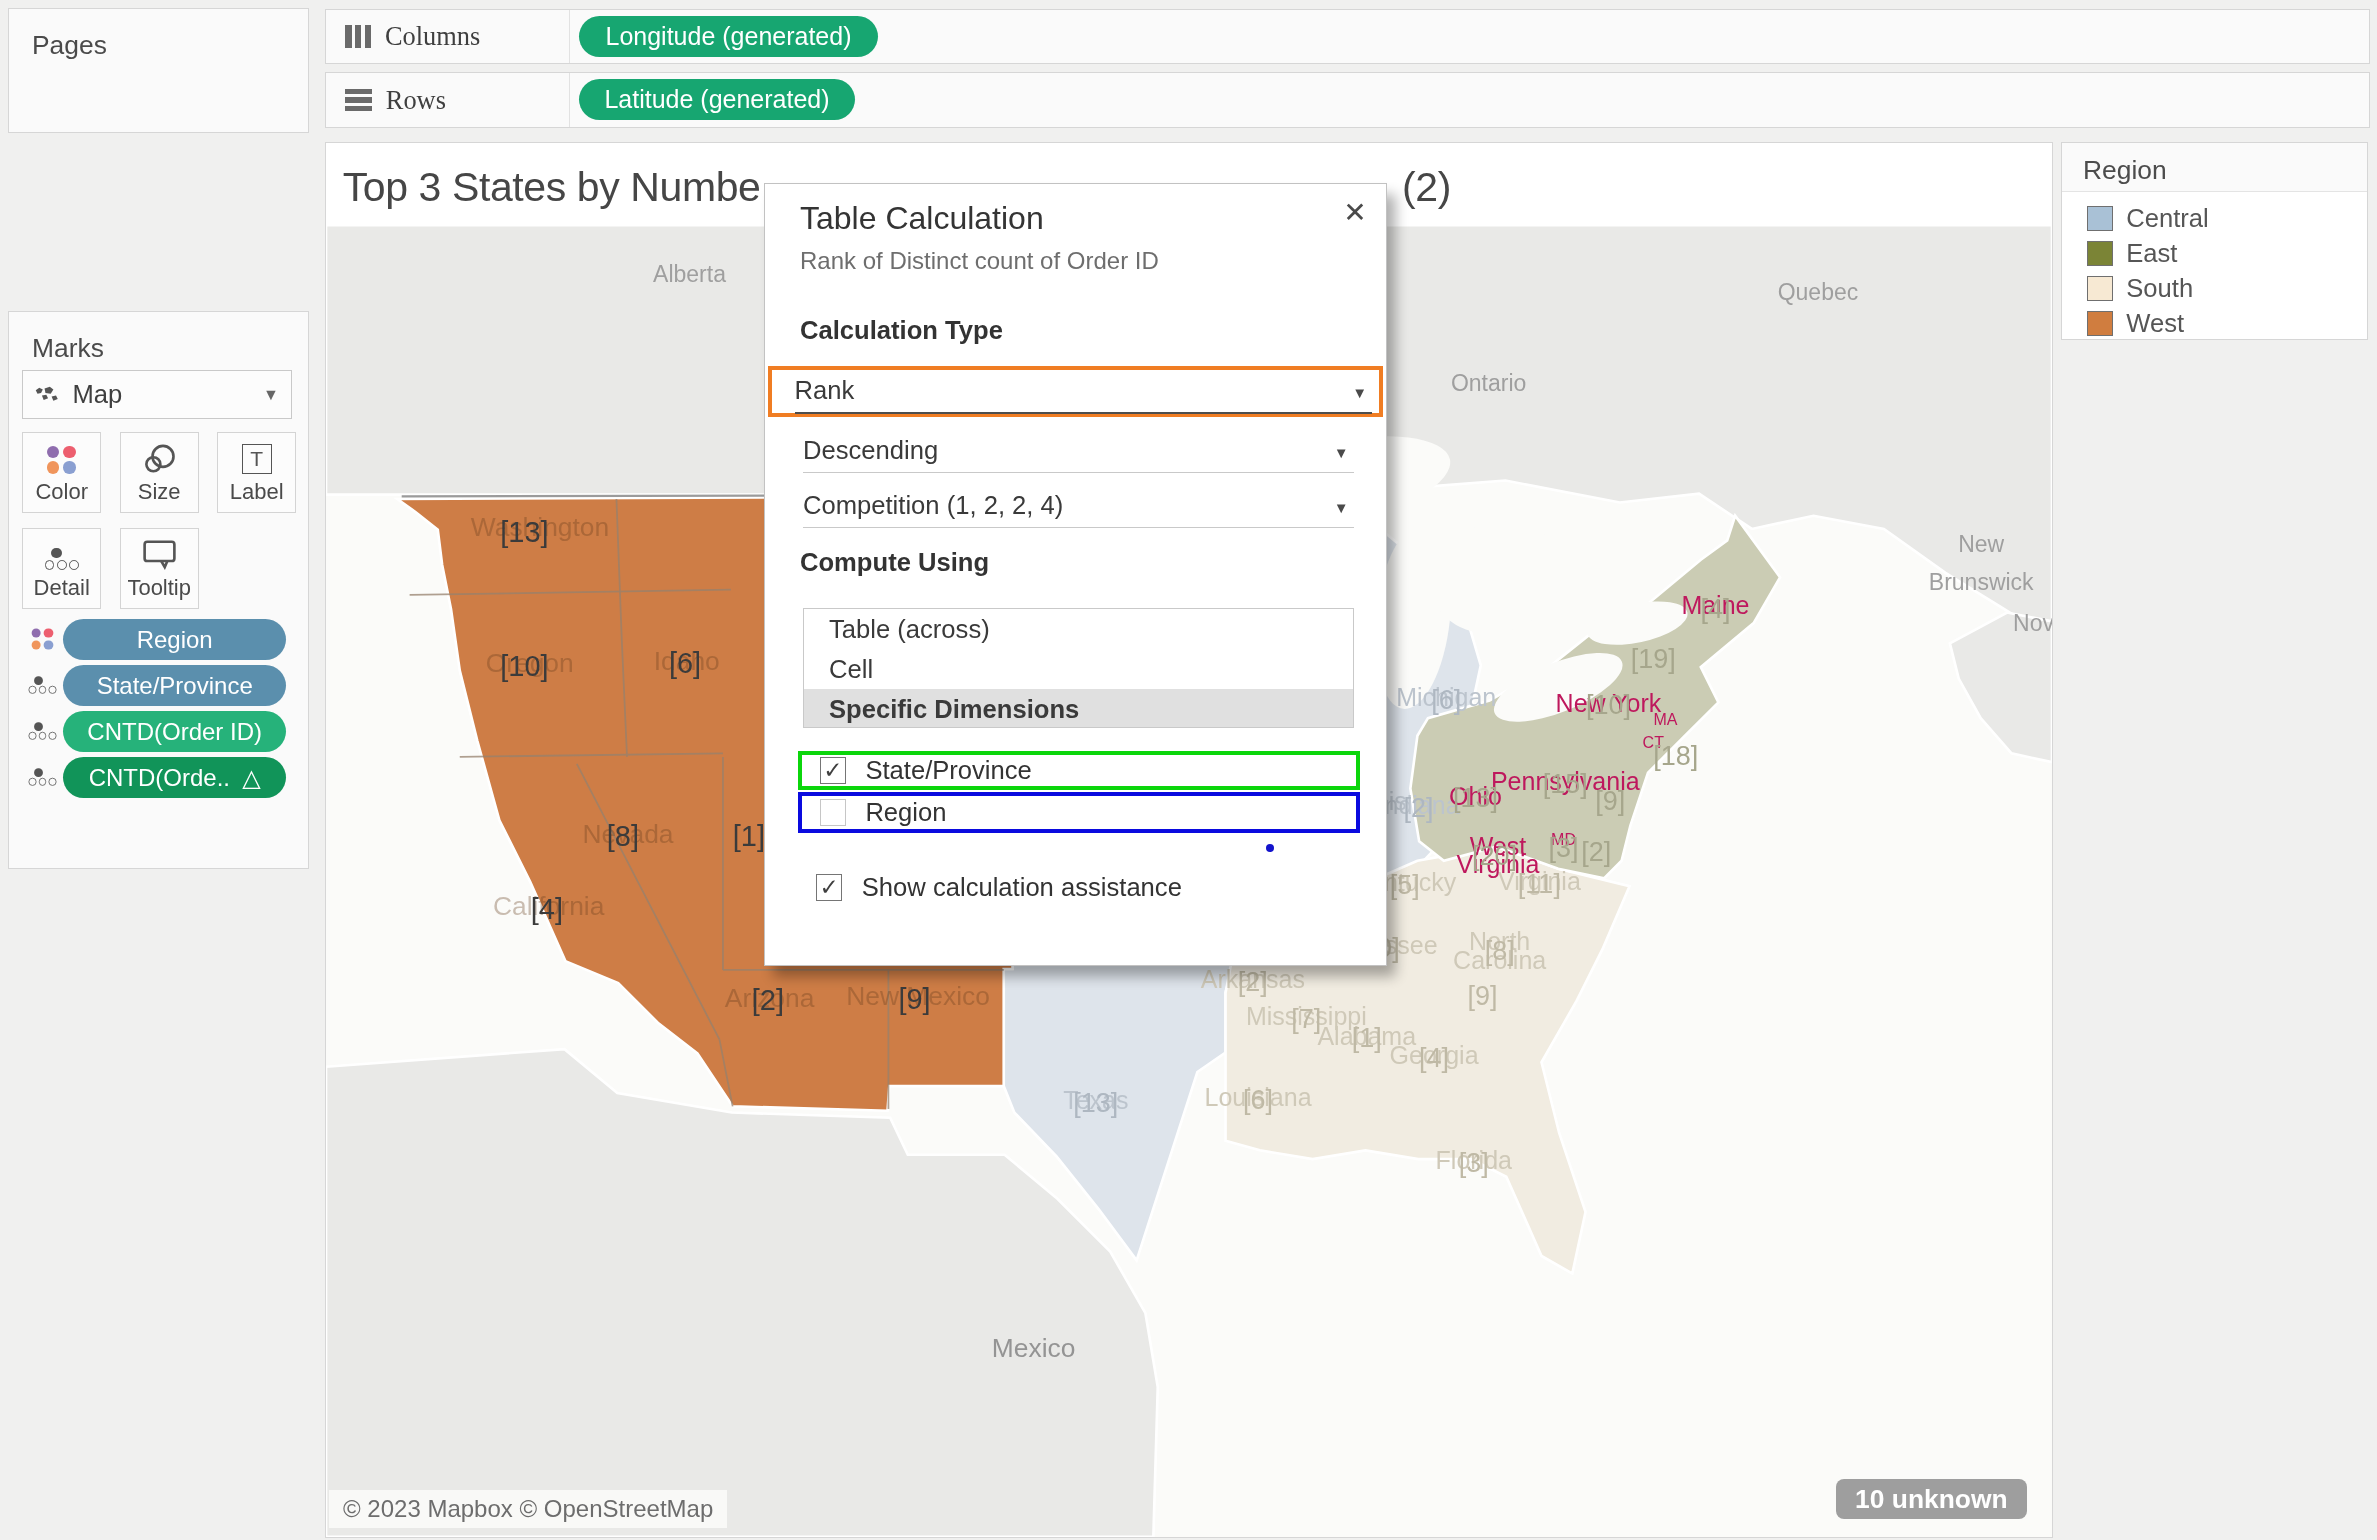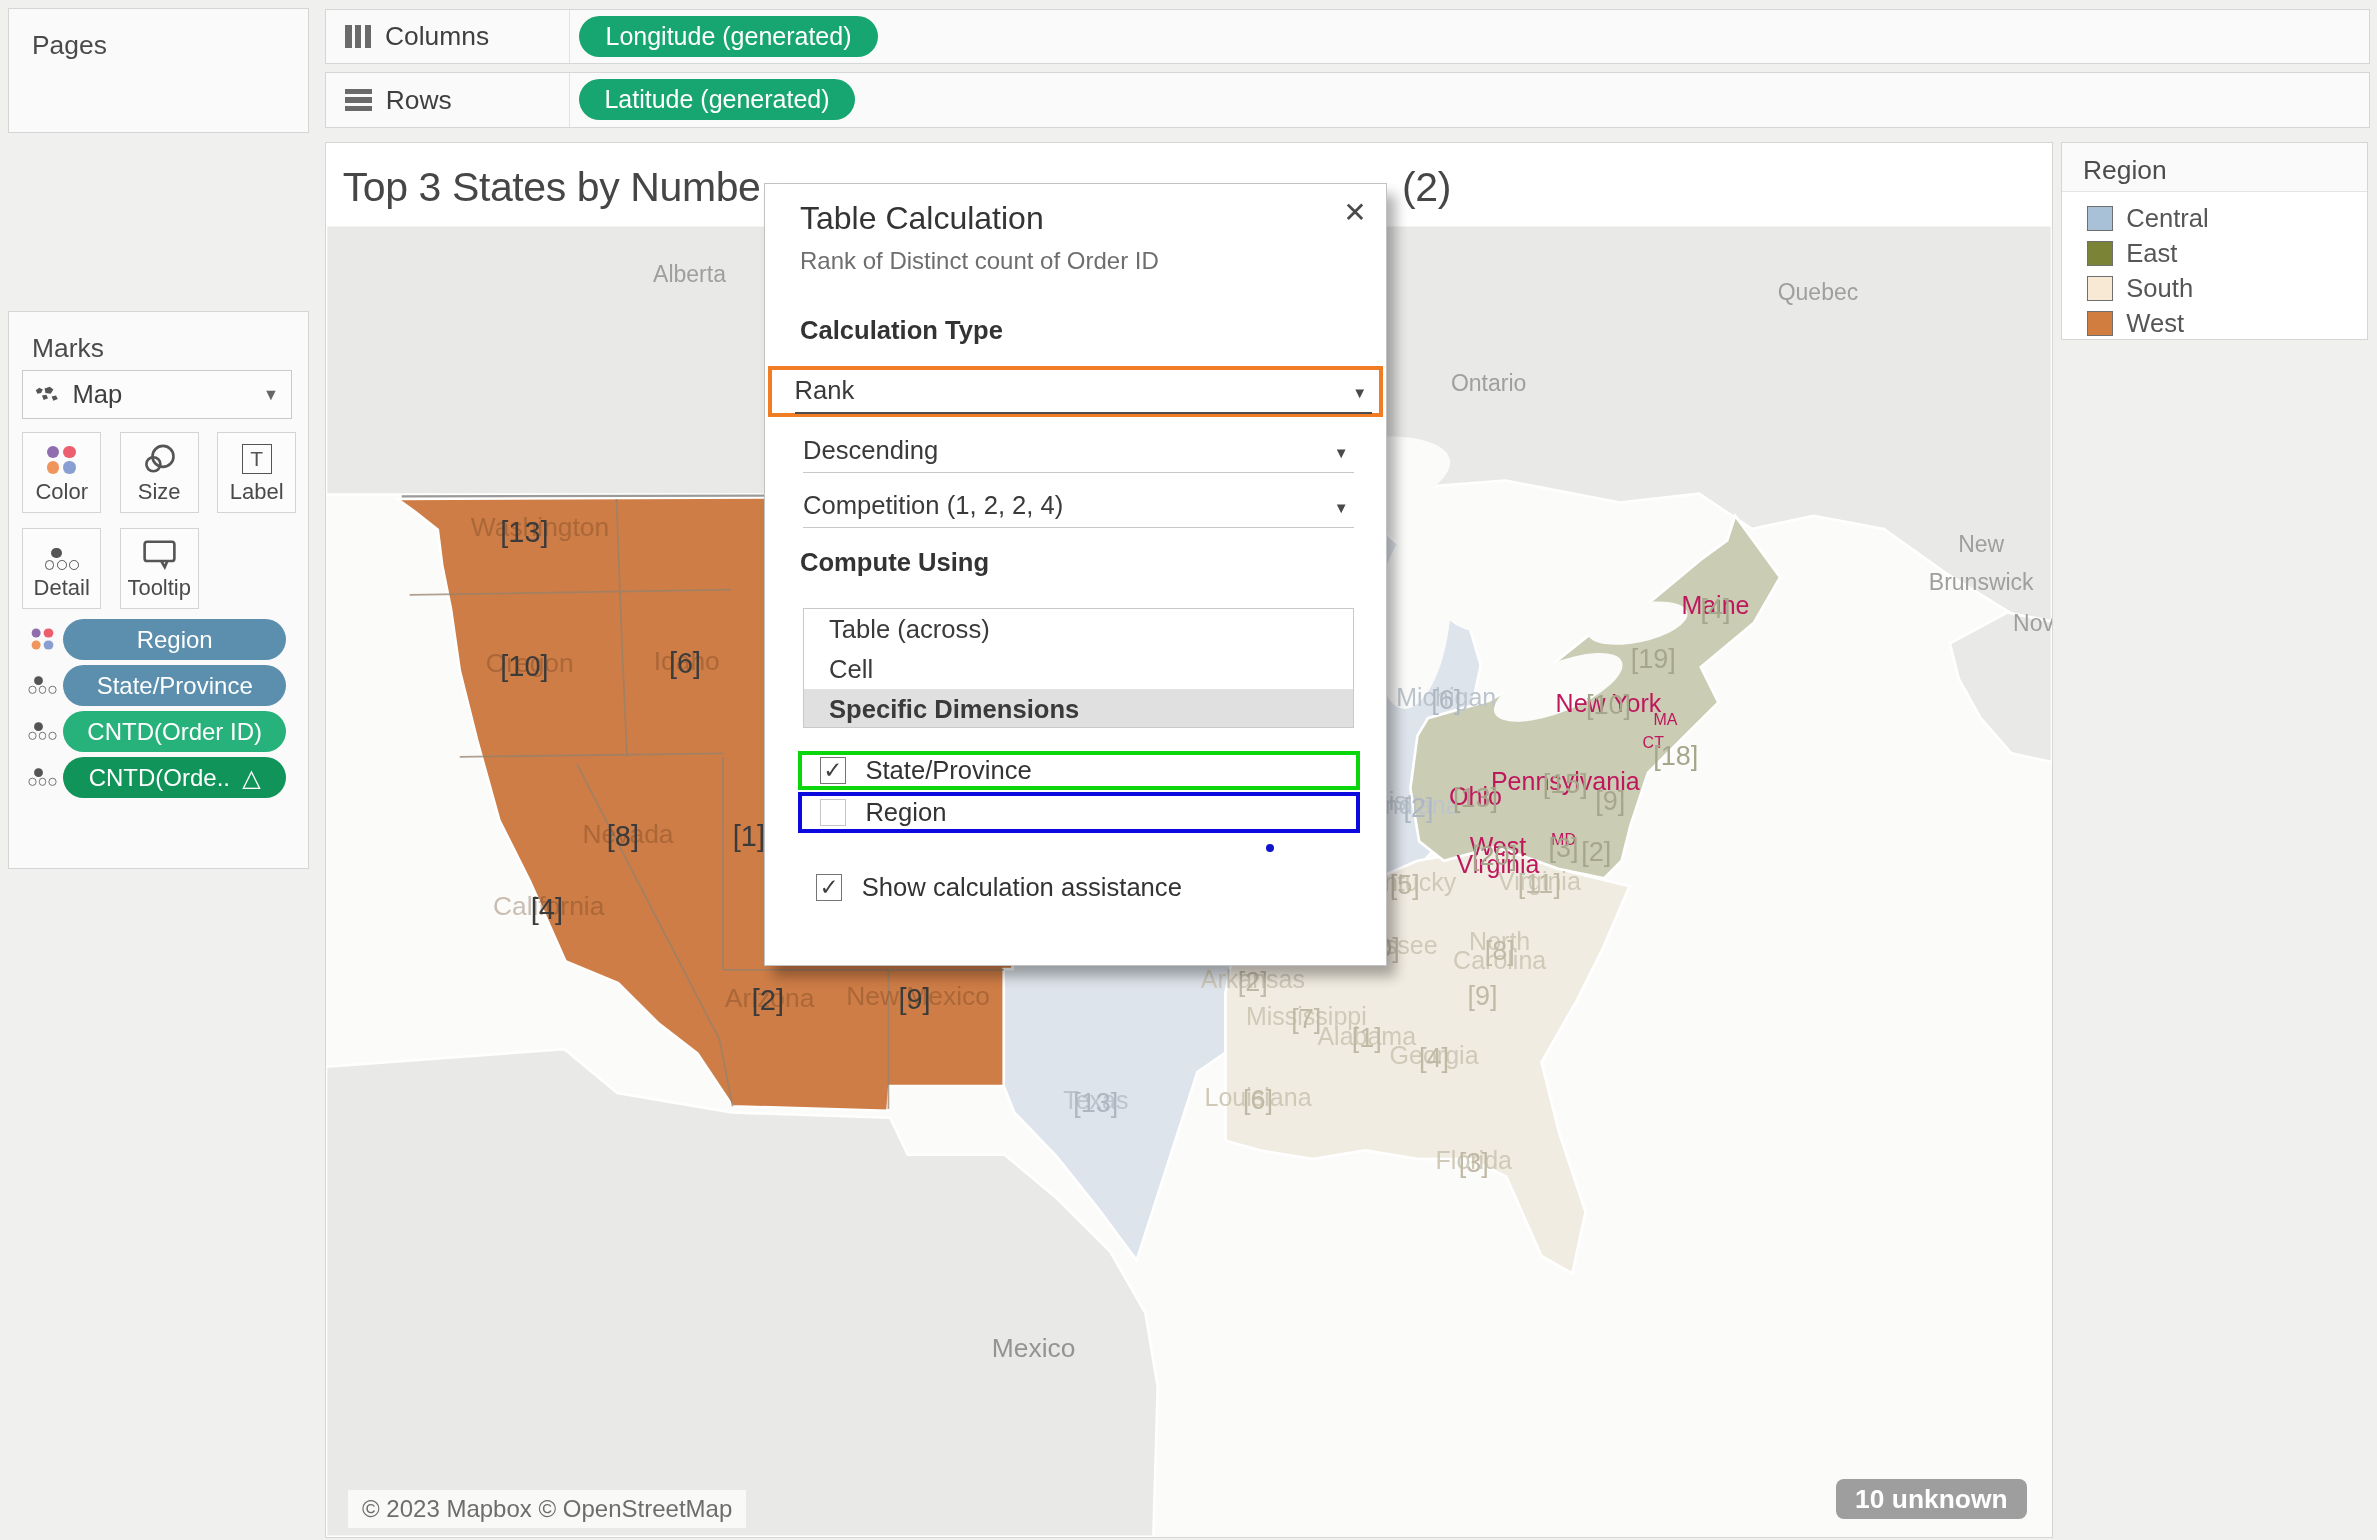--- a/index.html
+++ b/index.html
@@ -35,21 +35,21 @@
   .pill-icon{width:41px;display:flex;justify-content:center;}
   .pill{width:223px;height:41px;border-radius:21px;color:#fff;font-size:24px;display:flex;
         align-items:center;justify-content:center;cursor:default;}
   .mini-detail{transform:scale(.8);}
   .mini-colors{transform:scale(.75);}
 
   
   .shelf{position:absolute;background:#fafafa;border:0.9px solid #d6d6d6;box-sizing:border-box;
          display:flex;align-items:center;}
   .shelf .sh-icon{margin-left:19.4px;display:flex;gap:3.5px;}
-  .shelf .sh-label{font-size:26.4px;color:#3f3f3f;margin-left:14px;}
+  .shelf .sh-label{font-size:26.4px;color:#3f3f3f;margin-left:14px;font-family:Liberation Serif, serif;}
   .shelf .sh-div{position:absolute;left:243px;top:0;bottom:0;width:0.9px;background:#e2e2e2;}
   .cols-icon i{display:block;width:6.2px;height:23px;background:#6a6a6a;}
   .cols-icon{display:flex;gap:3.5px;}
   .rows-icon{display:flex;flex-direction:column;gap:3.5px;}
   .rows-icon i{display:block;width:26.4px;height:5.3px;background:#6a6a6a;}
   .shelf-pill{position:absolute;left:253px;top:6.2px;height:41px;border-radius:21px;color:#fff;
               font-size:25px;display:flex;align-items:center;justify-content:center;cursor:default;}
 
   
   .viewcard{position:absolute;left:325px;top:142px;width:1728px;height:1396px;background:#fff;
@@ -62,21 +62,21 @@
   .mexico{font-size:26.4px;color:#949494;}
   .west-name{font-size:26.4px;color:rgba(101,62,28,.33);}
   .west-rank{font-size:29px;color:#3b3b3b;}
   .central-name{font-size:25px;color:#bcc4cd;}
   .central-rank{font-size:27px;color:#aeb7c1;}
   .south-name{font-size:25px;color:#cfc9b8;}
   .south-rank{font-size:27px;color:#bfb9a5;}
   .east-name{font-size:25px;color:#be185d;}
   .east-rank{font-size:27px;color:#a6a68c;}
   .small{font-size:16px;}
-  .attribution{position:absolute;left:22px;bottom:8.8px;background:rgba(250,250,249,.88);
+  .attribution{position:absolute;left:3px;bottom:8.8px;background:rgba(250,250,249,.88);
                padding:5.3px 14px;font-size:24px;color:#6d6d6d;}
   .unknown-badge{position:absolute;right:25px;bottom:18.5px;height:40px;line-height:40px;
                  padding:0 19.4px;background:#9e9e9e;border-radius:8px;color:#fff;
                  font-size:26.4px;font-weight:bold;}
 
   
   .legend{position:absolute;left:2061px;top:142px;width:307px;height:198px;background:#fafafa;
           border:0.9px solid #d6d6d6;box-sizing:border-box;}
   .legend-title{font-size:26.4px;color:#4c4c4c;padding:11.5px 0 0 21px;}
   .legend-div{position:absolute;left:0;right:0;top:48px;height:0.9px;background:#e4e4e4;}

